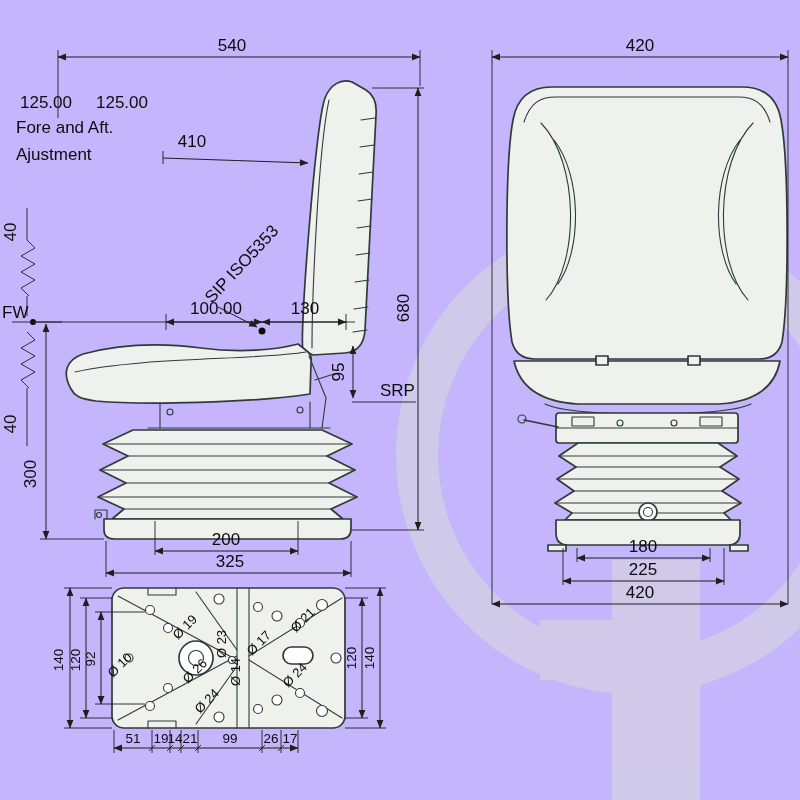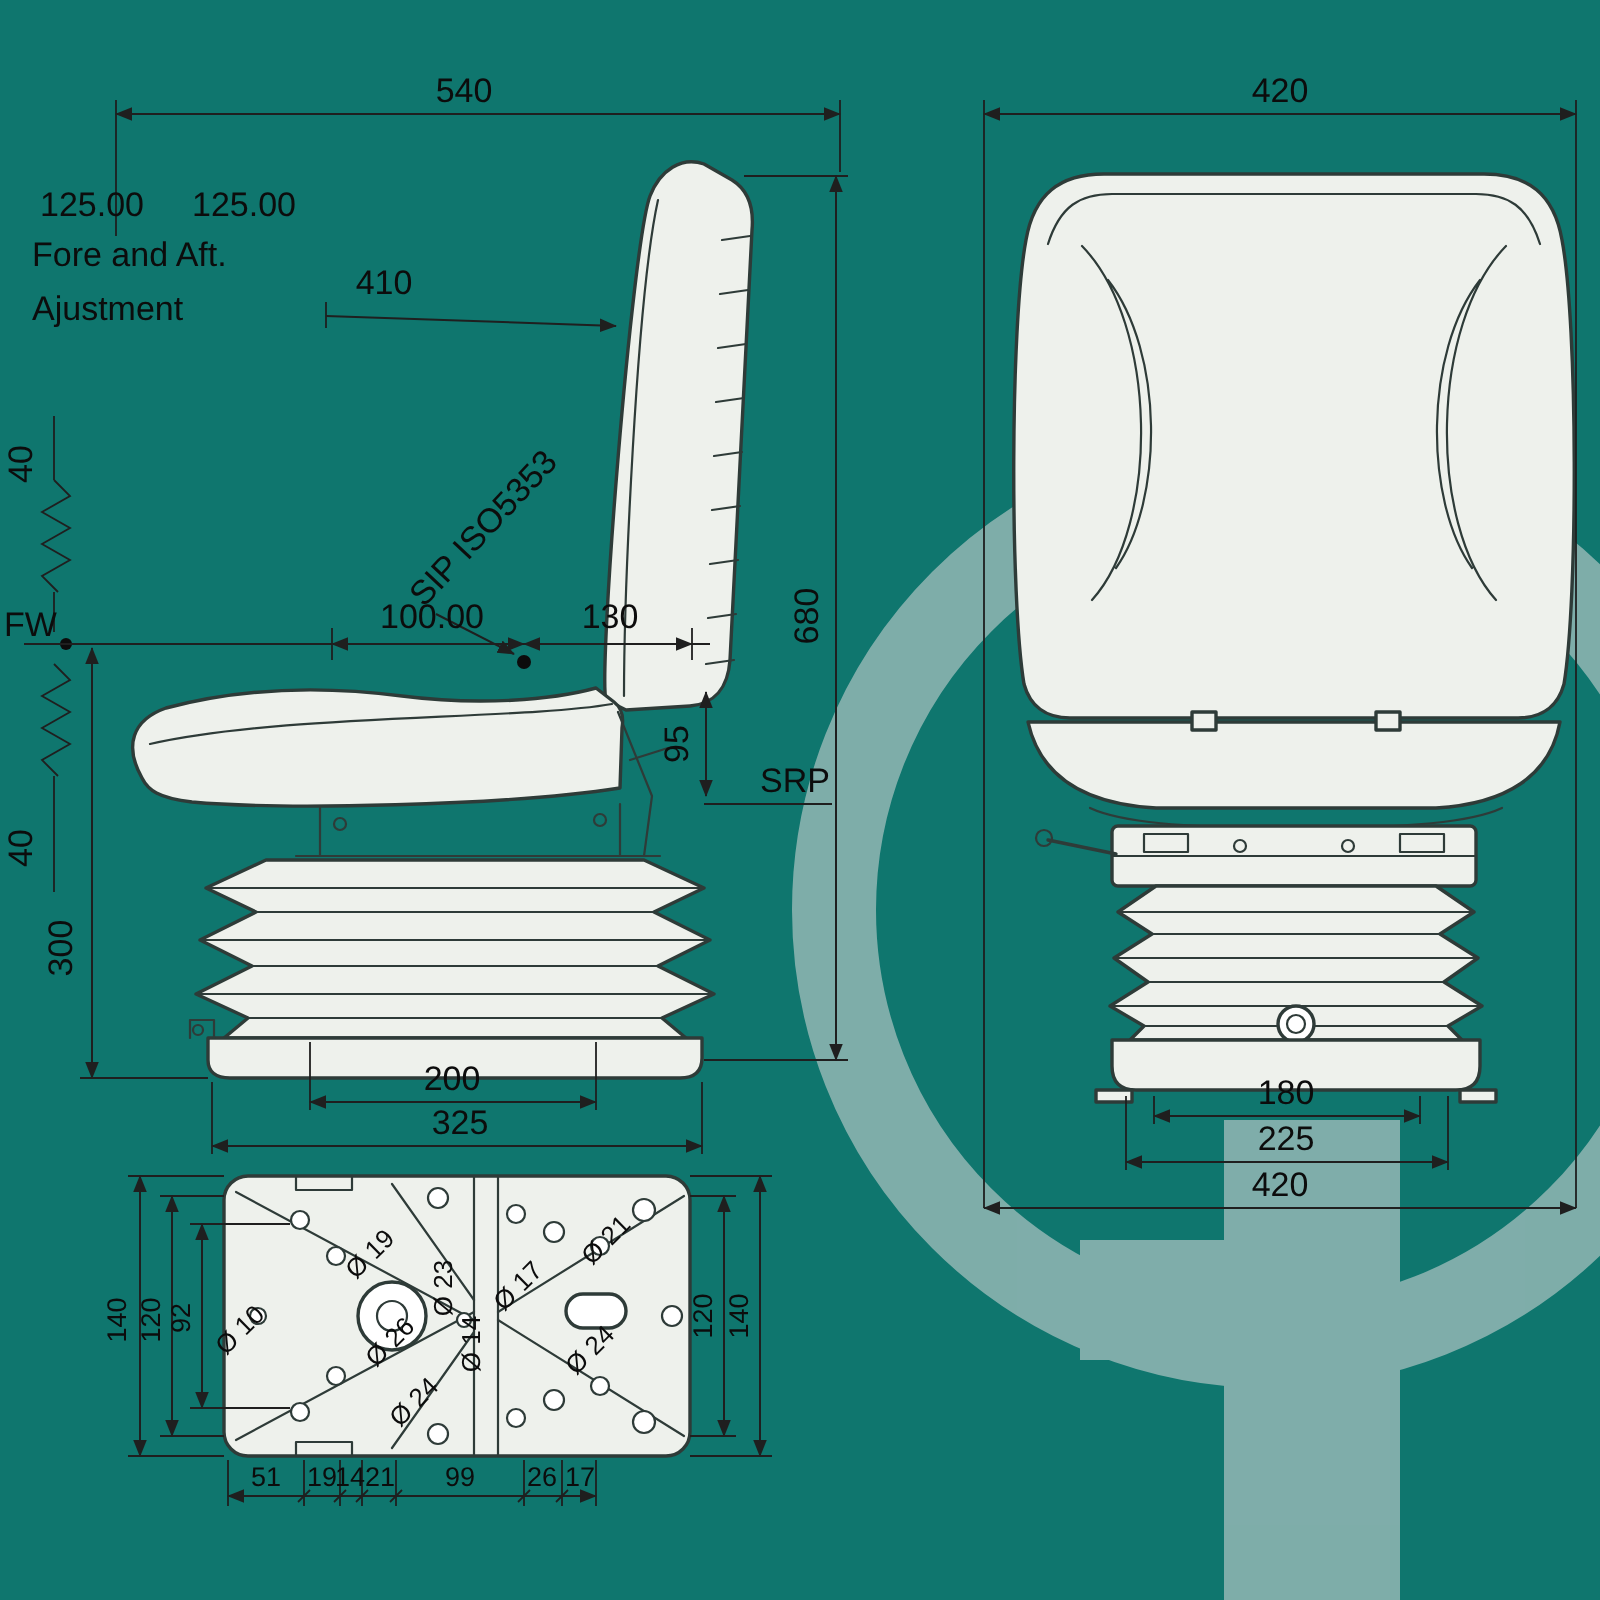--- a/index.html
+++ b/index.html
@@ -1,16 +1,16 @@
 <!DOCTYPE html>
 <html><head>
 <meta charset="utf-8">
 <style>
   html,body{margin:0;padding:0;background:#ffffff;}
-  #canvas{position:relative;width:800px;height:800px;background:#0f766e;overflow:hidden;}
+  #canvas{position:relative;width:800px;height:800px;background:#c4b5fd;overflow:hidden;}
   svg{display:block;}
   text{font-family:"Liberation Sans",sans-serif;font-size:17px;fill:#0c0c0c;}
   .small{font-size:13px;}
   .mid{font-size:13.5px;}
   .draw{stroke:#2e3b38;stroke-width:1.7;fill:none;stroke-linejoin:round;stroke-linecap:round;}
   .fillshape{fill:#eef1ec;}
   .whitefill{fill:#ffffff;}
   .thin{stroke-width:1.1;}
   .dim{stroke:#1f1f1f;stroke-width:1;fill:none;}
   .ext{stroke:#1f1f1f;stroke-width:0.9;fill:none;}

